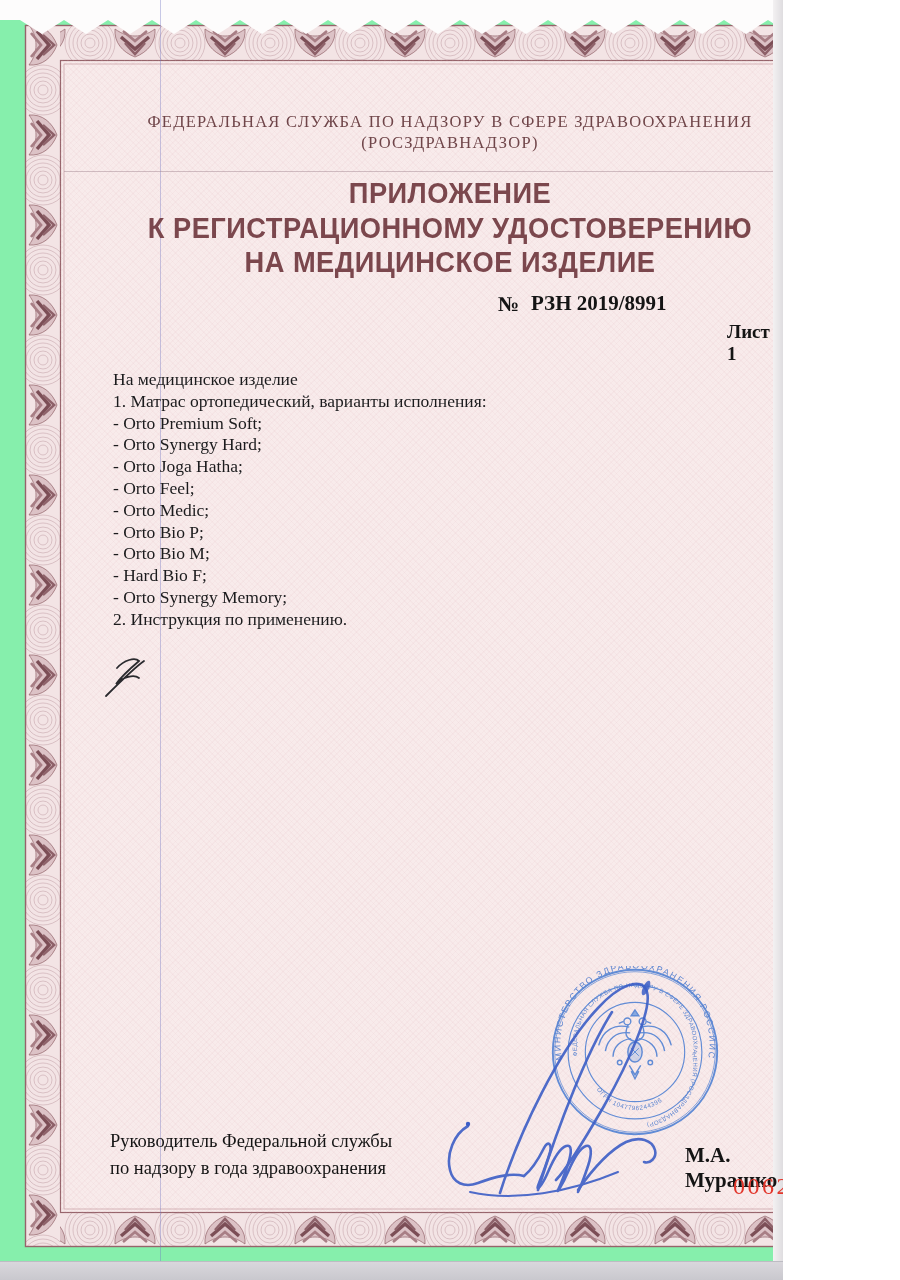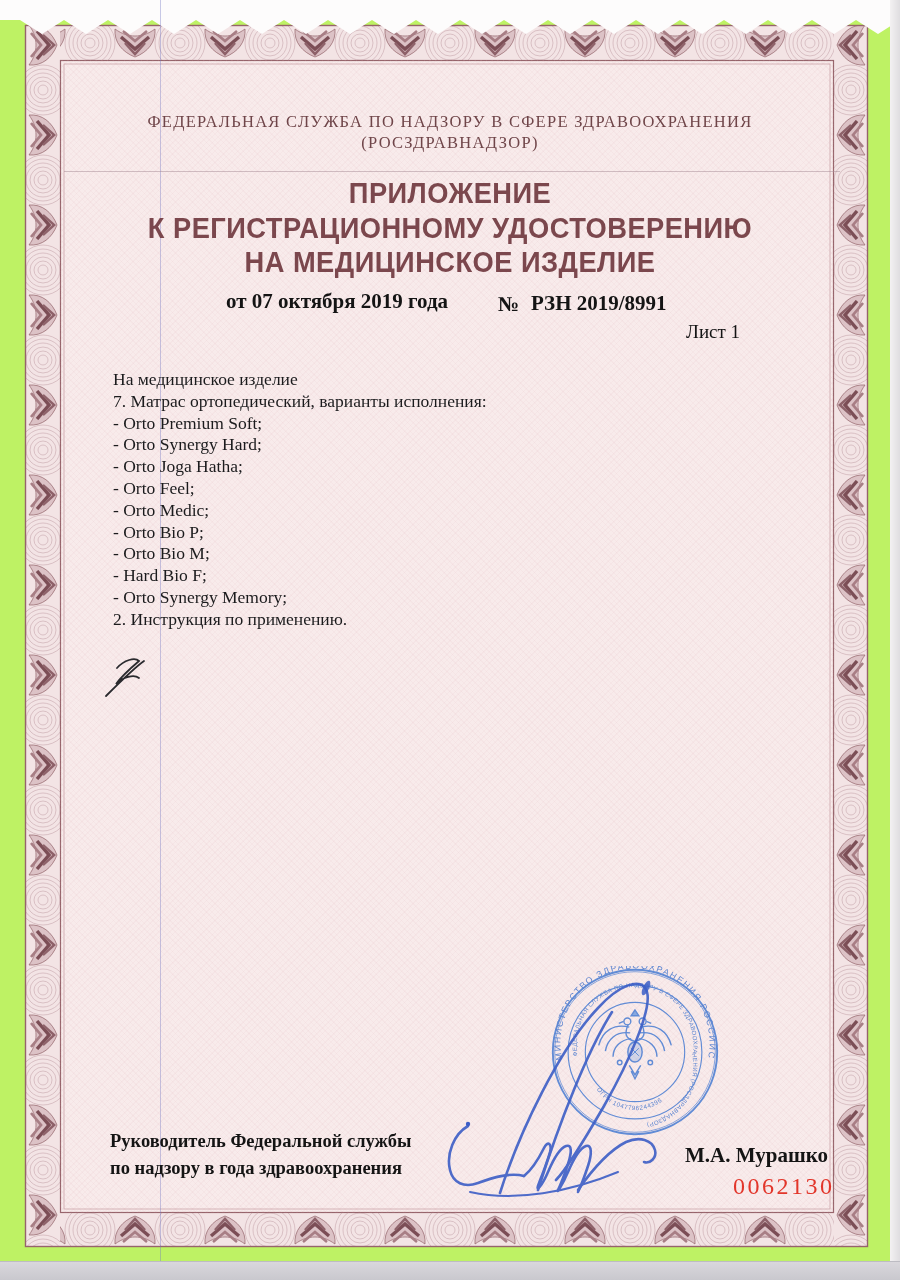--- a/index.html
+++ b/index.html
@@ -1,16 +1,16 @@
 <!DOCTYPE html>
 <html><head>
 <meta charset="utf-8">
 <style>
   html,body{margin:0;padding:0;background:#ffffff;}
-  .page{position:relative;width:900px;height:1280px;background:#bef264;overflow:hidden;
+  .page{position:relative;width:783px;height:1280px;background:#86efac;overflow:hidden;
         font-family:"Liberation Serif",serif;}
   .abs{position:absolute;}
   
   .edge-right{position:absolute;right:0;top:0;width:10px;height:1280px;
               background:linear-gradient(to right,#f3f1f2,#dfdde0);}
   .edge-bottom{position:absolute;left:0;bottom:0;width:900px;height:18px;
                background:linear-gradient(to bottom,#d9d7dc,#c9c8ce);border-top:1px solid #bdbcc3;}
   .fold-v{position:absolute;left:160px;top:0;width:1px;height:1280px;
           background:rgba(110,115,195,0.38);}
   .fold-h{position:absolute;left:64px;top:171px;width:776px;height:1px;
@@ -20,24 +20,24 @@
     background:
       repeating-linear-gradient(45deg,rgba(216,160,170,0.08) 0 1px,rgba(0,0,0,0) 1px 4px),
       repeating-linear-gradient(-45deg,rgba(216,160,170,0.08) 0 1px,rgba(0,0,0,0) 1px 4px);}
   
   .agency{left:62px;top:111px;width:776px;text-align:center;color:#6f4549;
           font-size:16.5px;line-height:21px;letter-spacing:1.3px;}
   .doc-title{left:62px;top:176px;width:776px;text-align:center;color:#7b474d;
              font-family:"Liberation Sans",sans-serif;font-weight:bold;font-size:29px;
              line-height:34.5px;letter-spacing:0.5px;transform:scaleX(0.94);}
   .date-row{font-weight:bold;color:#141414;font-size:21px;}
-  .sheet{left:686px;top:321px;font-weight:normal;font-size:19px;color:#141414;}
+  .sheet{left:727px;top:321px;font-weight:bold;font-size:19px;color:#141414;}
   .bodytext{left:113px;top:369px;width:700px;font-size:17.5px;line-height:21.8px;color:#1b1b1d;}
   .bodytext .b{font-weight:bold;}
-  .sig-position{left:110px;top:1128px;font-weight:bold;font-size:18.5px;line-height:26.5px;color:#141414;}
+  .sig-position{left:110px;top:1128px;font-weight:normal;font-size:18.5px;line-height:26.5px;color:#141414;}
   .signer{left:685px;top:1143px;font-weight:bold;font-size:21px;color:#141414;}
   .serial{left:733px;top:1173px;font-family:Liberation Serif, serif;font-size:24px;
           letter-spacing:2.5px;color:#e2362b;}
 </style>
 </head>
 <body>
 
 <div class="page">
 
   <svg class="abs" style="left:0;top:0" width="900" height="1280" viewBox="0 0 900 1280">
@@ -104,29 +104,28 @@
     <div>ФЕДЕРАЛЬНАЯ СЛУЖБА ПО НАДЗОРУ В СФЕРЕ ЗДРАВООХРАНЕНИЯ</div>
     <div>(РОСЗДРАВНАДЗОР)</div>
   </div>
 
   <div class="abs doc-title">
     <div>ПРИЛОЖЕНИЕ</div>
     <div>К РЕГИСТРАЦИОННОМУ УДОСТОВЕРЕНИЮ</div>
     <div>НА МЕДИЦИНСКОЕ ИЗДЕЛИЕ</div>
   </div>
 
-  <div class="abs date-row" style="left:226px;top:289px">от 07 октября 2019 года</div>
   <div class="abs date-row" style="left:498px;top:292px">№</div>
   <div class="abs date-row" style="left:531px;top:291px">РЗН 2019/8991</div>
 
   <div class="abs sheet">Лист 1</div>
 
   <div class="abs bodytext">
     <div>На медицинское изделие</div>
-    <div>7. Матрас ортопедический, варианты исполнения:</div>
+    <div>1. Матрас ортопедический, варианты исполнения:</div>
     <div>- Orto Premium Soft;</div>
     <div>- Orto Synergy Hard;</div>
     <div>- Orto Joga Hatha;</div>
     <div>- Orto Feel;</div>
     <div>- Orto Medic;</div>
     <div>- Orto Bio P;</div>
     <div>- Orto Bio M;</div>
     <div>- Hard Bio F;</div>
     <div>- Orto Synergy Memory;</div>
     <div>2. Инструкция по применению.</div>

